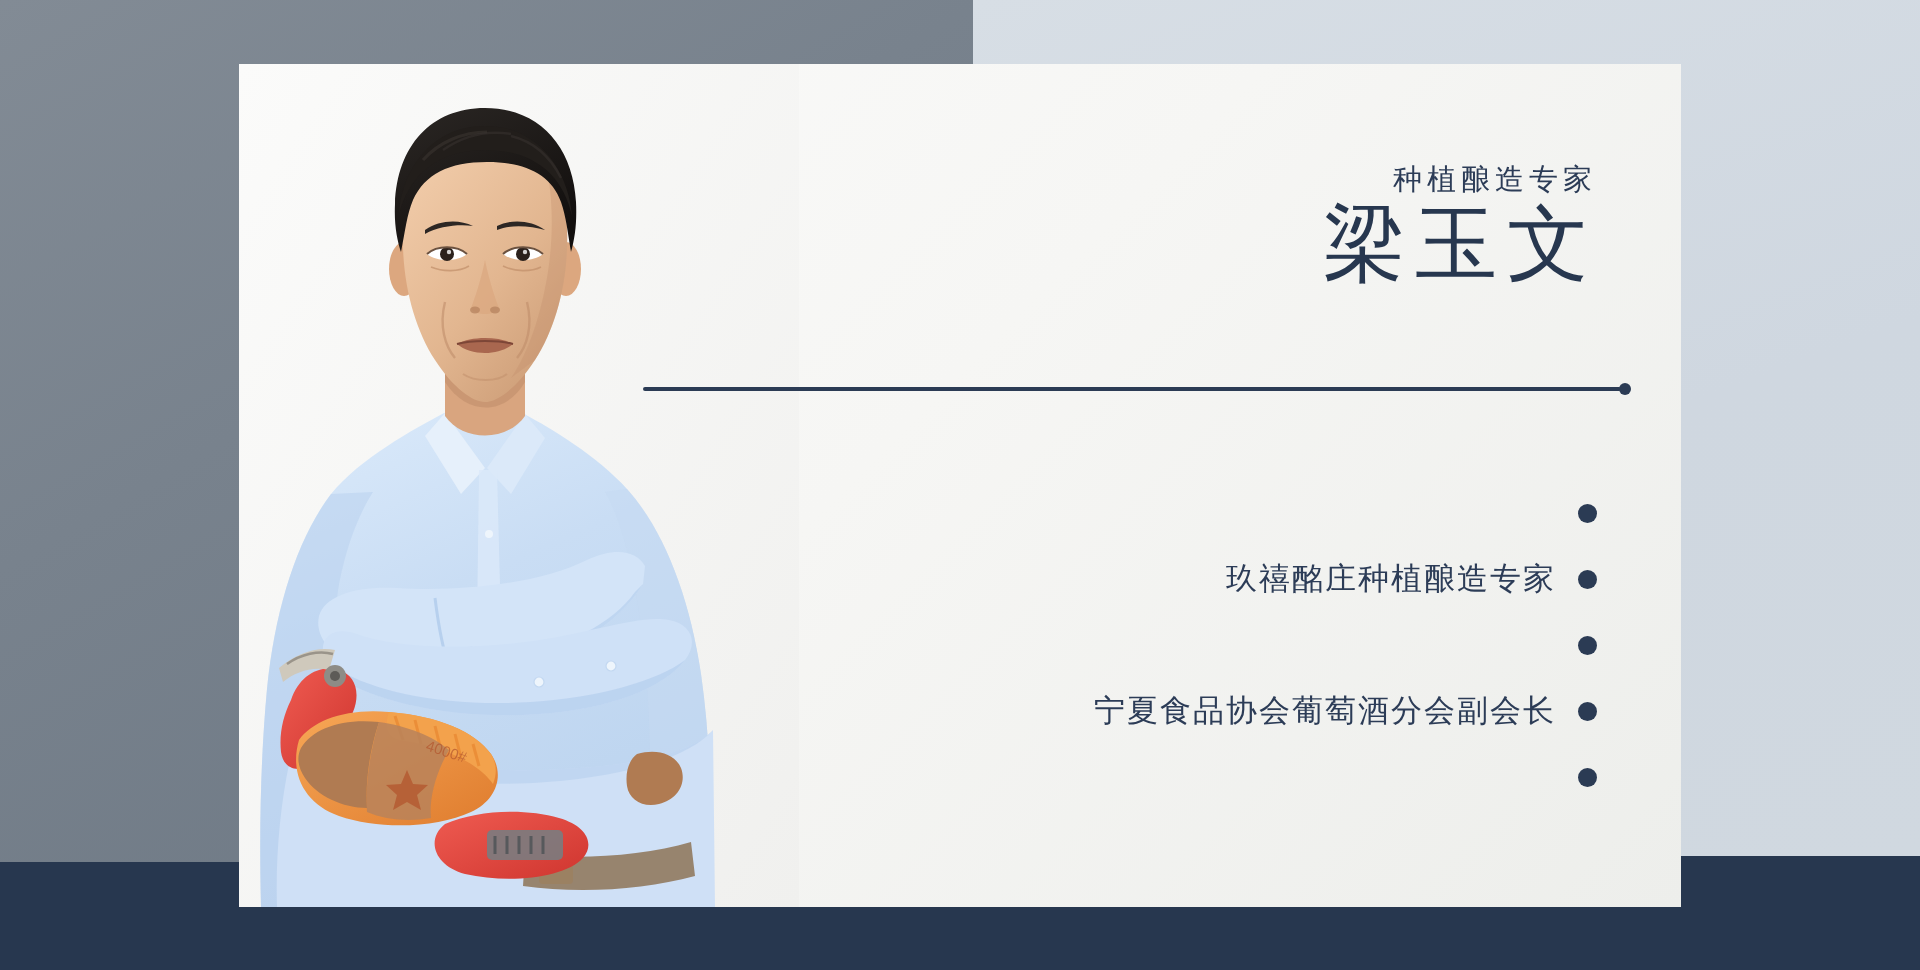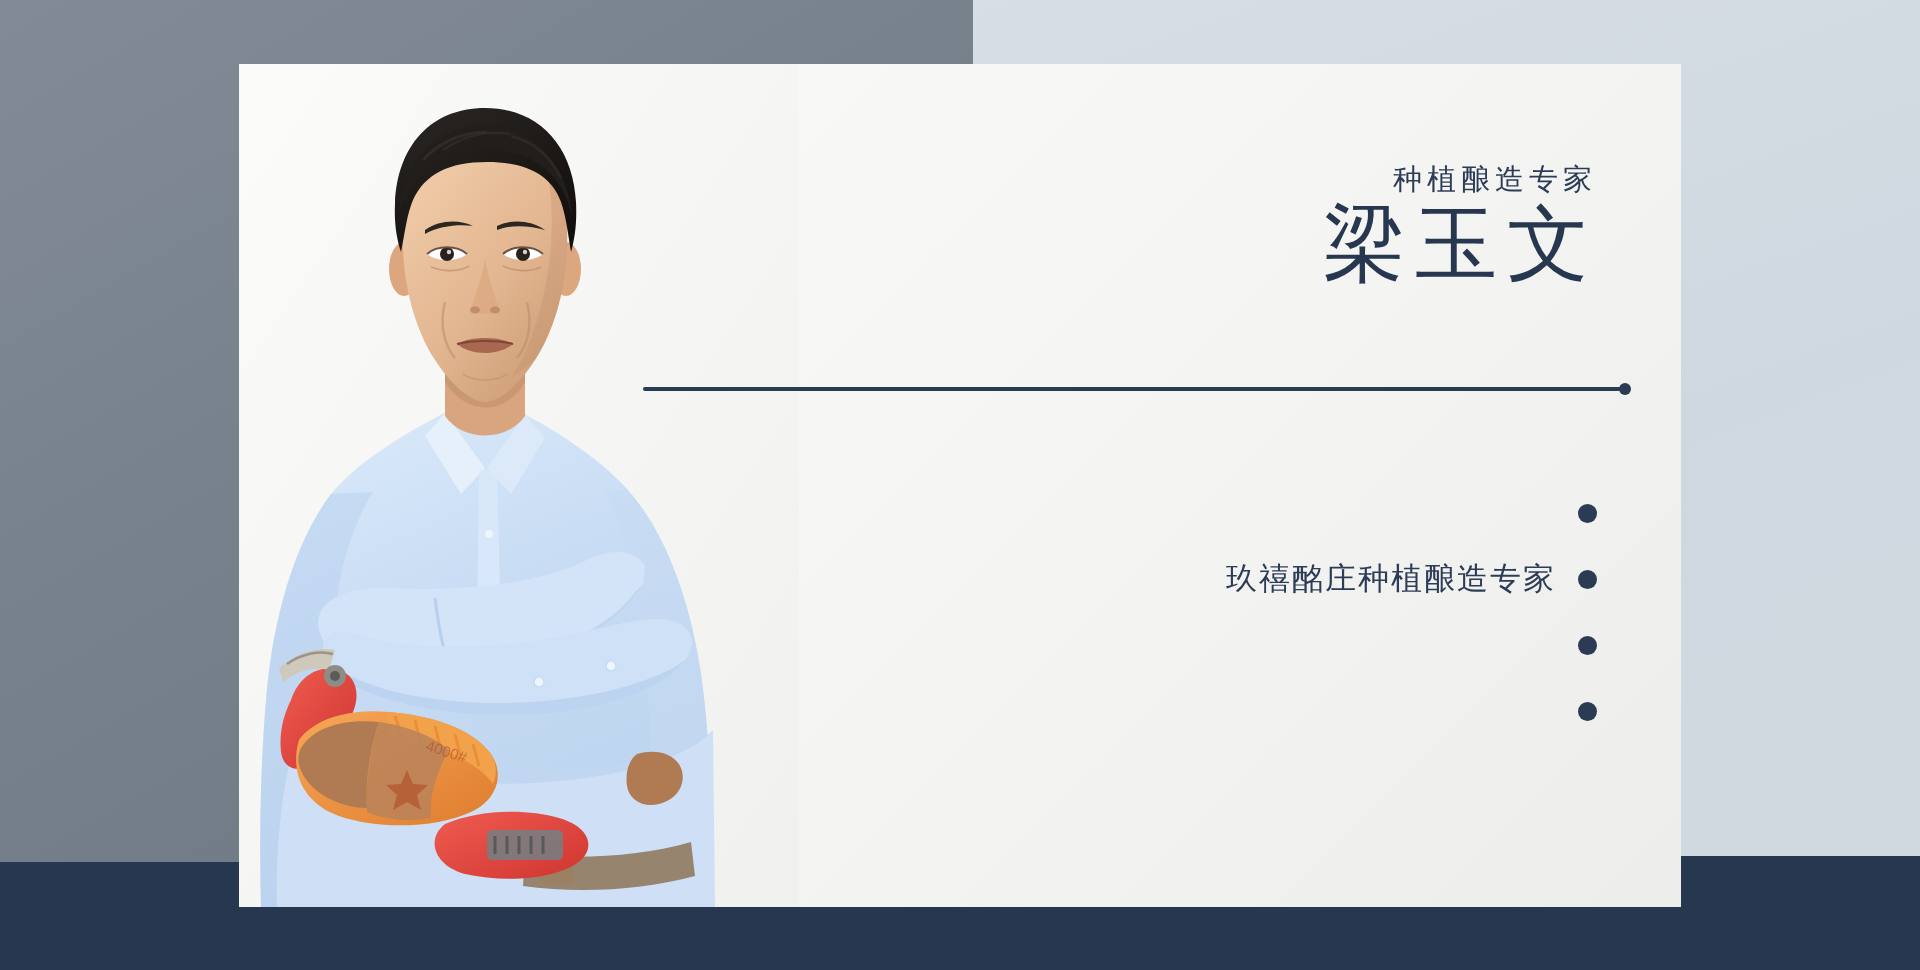--- a/index.html
+++ b/index.html
@@ -315,19 +315,23 @@
           <span class="cred-bullet"></span>
         </div>
         <div class="cred-row">
           <span class="cred-text">玖禧酩庄种植酿造专家</span>
           <span class="cred-bullet"></span>
         </div>
         <div class="cred-row">
           <span class="cred-bullet"></span>
         </div>
         <div class="cred-row">
+          <span class="cred-text">宁夏食品协会葡萄酒分会副会长</span>
+          <span class="cred-bullet"></span>
+        </div>
+        <div class="cred-row">
           <span class="cred-bullet"></span>
         </div>
       </div>
 
     </div>
   </div>
 </div>
 
 </body></html>

